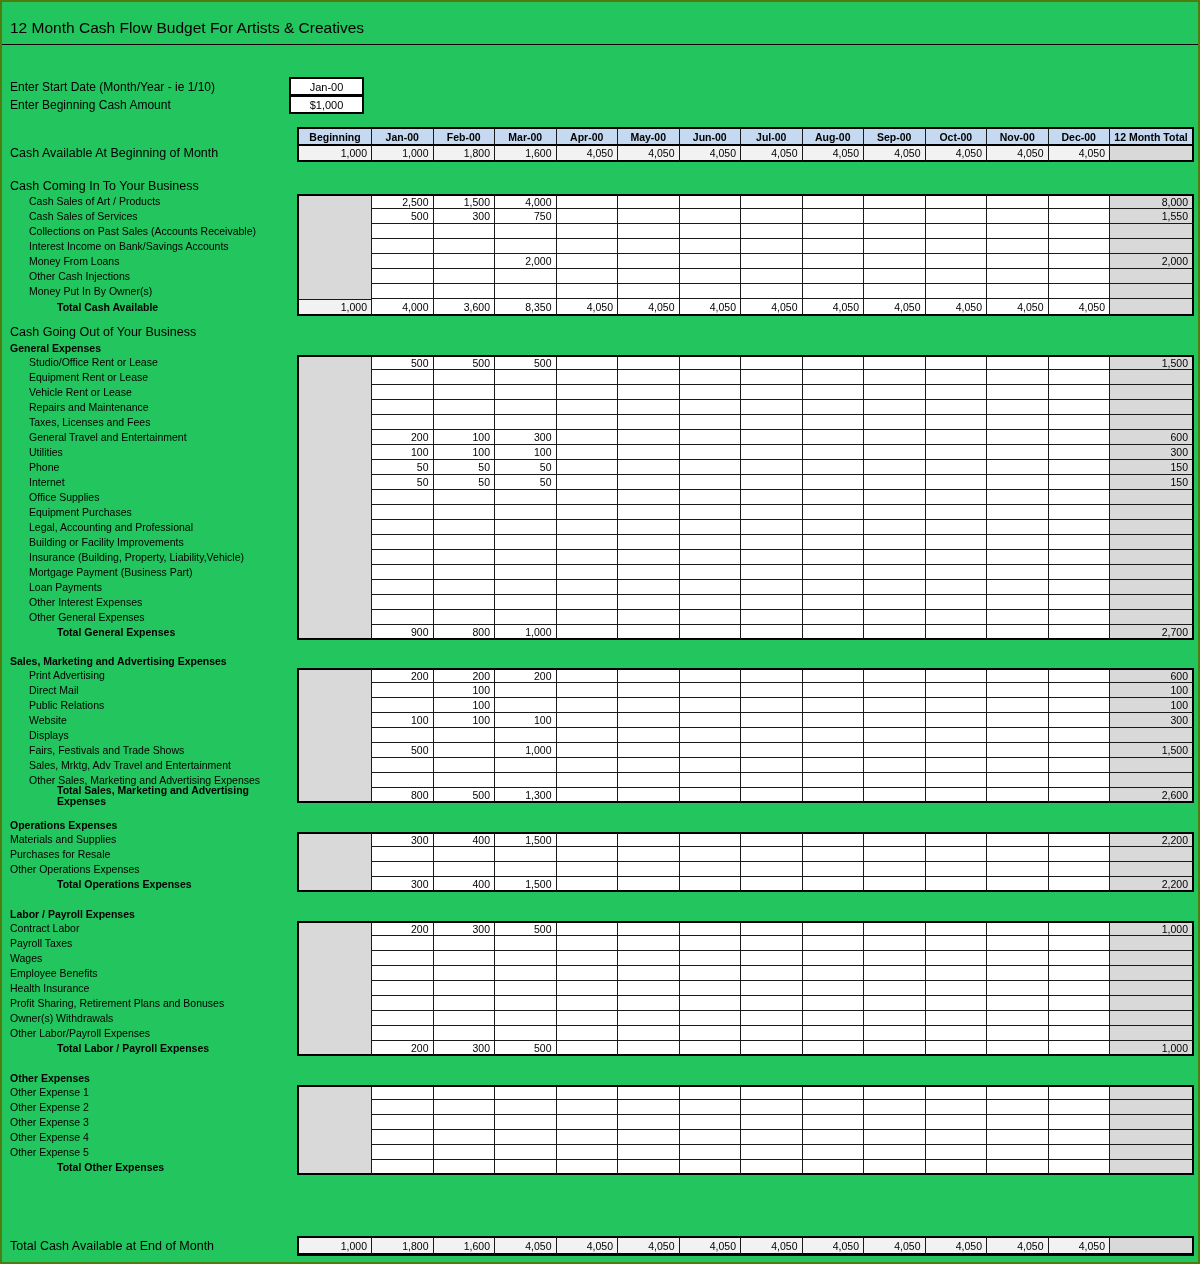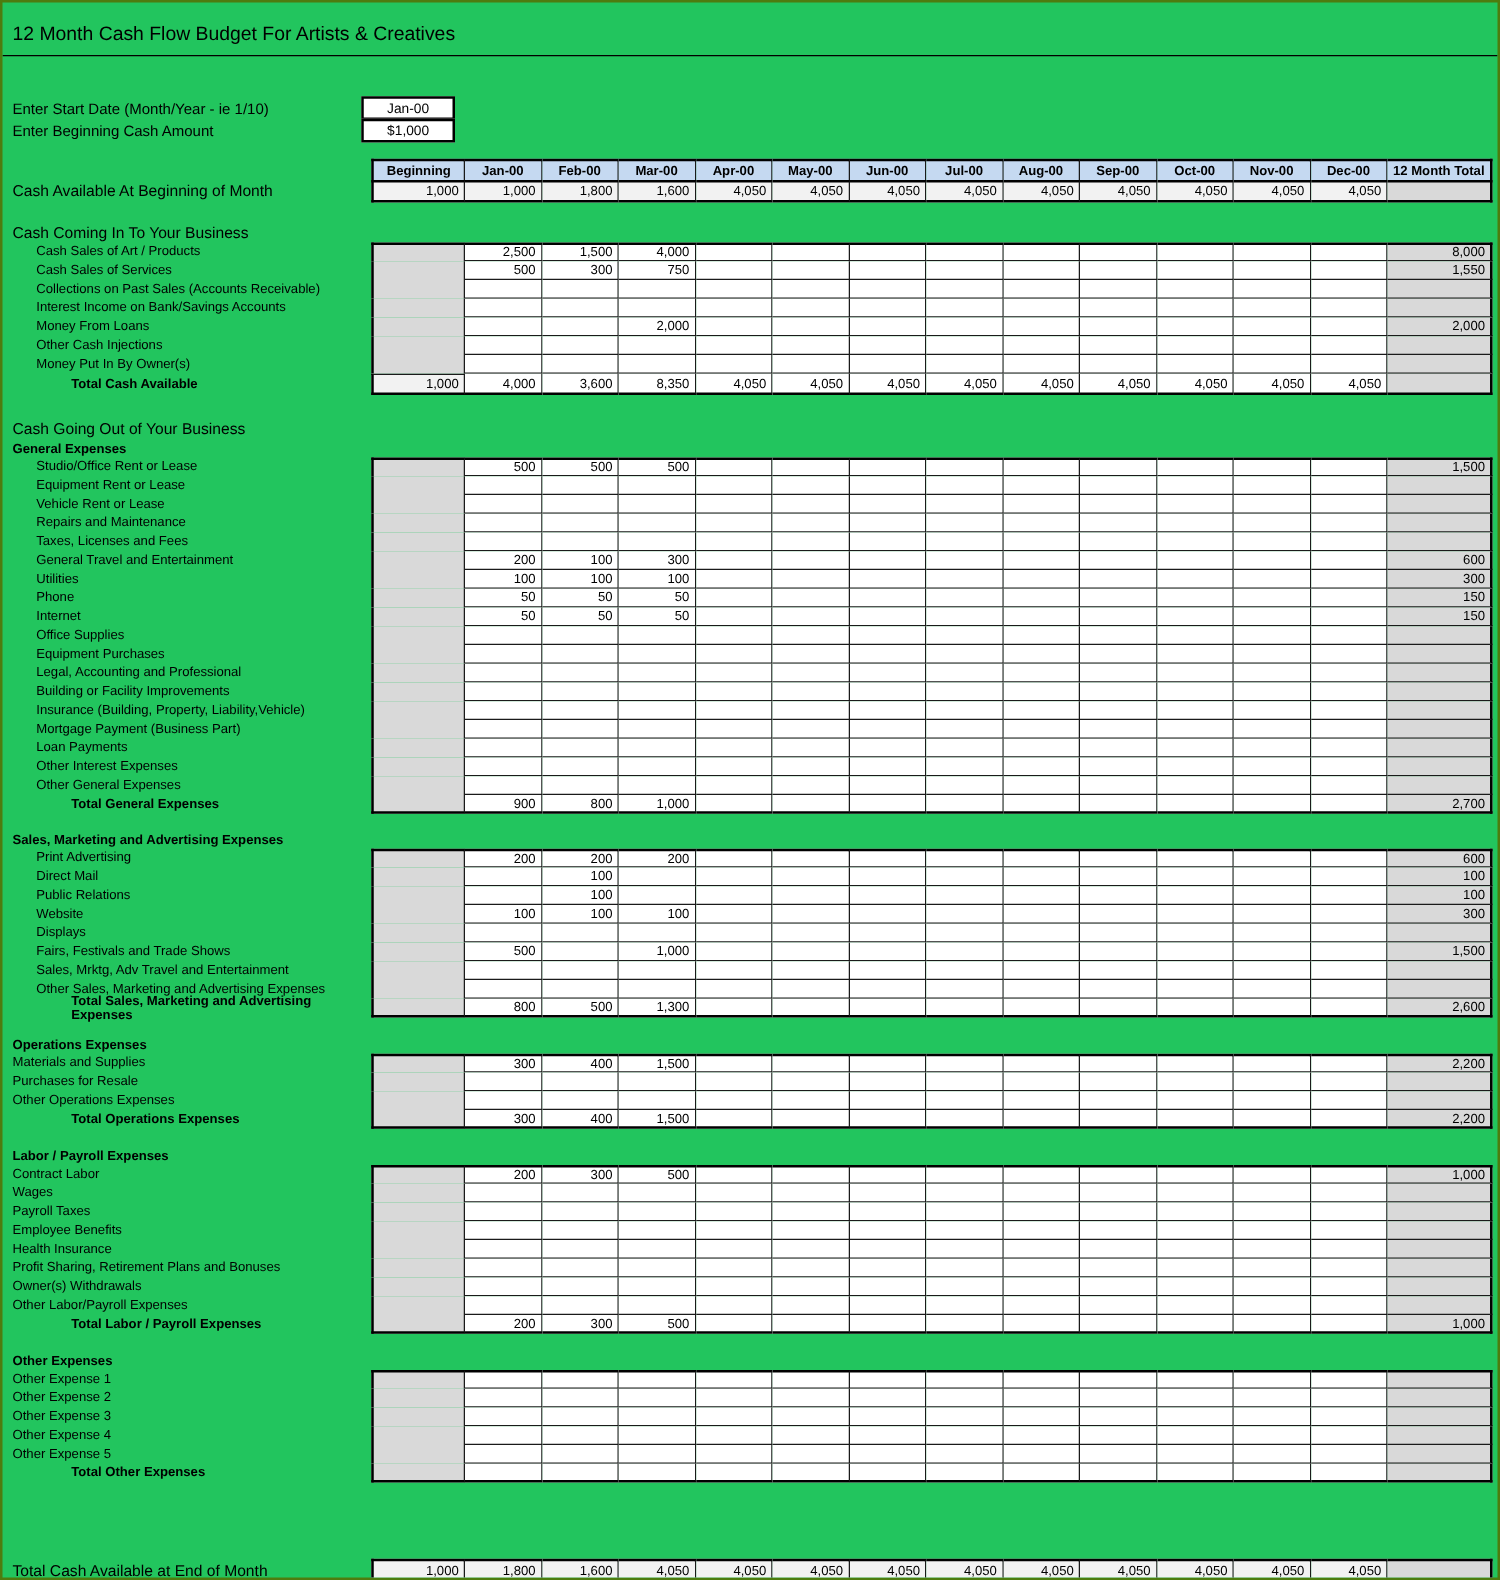--- a/index.html
+++ b/index.html
@@ -248,21 +248,21 @@
             <div class="cell c-m ">4,050</div>
             <div class="cell c-m ">4,050</div>
             <div class="cell c-m ">4,050</div>
             <div class="cell c-m ">4,050</div>
             <div class="cell c-m ">4,050</div>
             <div class="cell c-m ">4,050</div>
             <div class="cell c-tot bg-gray"></div>
           </div>
         </div>
       </div>
-      <div class="shead big" style="margin-top: 18px;">Cash Going Out of Your Business</div>
+      <div class="shead big" style="margin-top: 7px;">Cash Going Out of Your Business</div>
       <div class="shead bold" style="margin-top: 0px;">General Expenses</div>
       <div class="section">
         <div class="row ">
           <div class="lab ind1">Studio/Office Rent or Lease</div>
           <div class="cells">
             <div class="cell c-beg bg-gray merged"></div>
             <div class="cell c-m ">500</div>
             <div class="cell c-m ">500</div>
             <div class="cell c-m ">500</div>
             <div class="cell c-m "></div>
@@ -888,40 +888,40 @@
             <div class="cell c-m "></div>
             <div class="cell c-m "></div>
             <div class="cell c-m "></div>
             <div class="cell c-m "></div>
             <div class="cell c-m "></div>
             <div class="cell c-m "></div>
             <div class="cell c-tot bg-gray">1,000</div>
           </div>
         </div>
         <div class="row ">
+          <div class="lab ind0">Payroll Taxes</div>
+          <div class="cells">
+            <div class="cell c-beg bg-gray merged"></div>
+            <div class="cell c-m "></div>
+            <div class="cell c-m "></div>
+            <div class="cell c-m "></div>
+            <div class="cell c-m "></div>
+            <div class="cell c-m "></div>
+            <div class="cell c-m "></div>
+            <div class="cell c-m "></div>
+            <div class="cell c-m "></div>
+            <div class="cell c-m "></div>
+            <div class="cell c-m "></div>
+            <div class="cell c-m "></div>
+            <div class="cell c-m "></div>
+            <div class="cell c-tot bg-gray"></div>
+          </div>
+        </div>
+        <div class="row ">
           <div class="lab ind0">Wages</div>
-          <div class="cells">
-            <div class="cell c-beg bg-gray merged"></div>
-            <div class="cell c-m "></div>
-            <div class="cell c-m "></div>
-            <div class="cell c-m "></div>
-            <div class="cell c-m "></div>
-            <div class="cell c-m "></div>
-            <div class="cell c-m "></div>
-            <div class="cell c-m "></div>
-            <div class="cell c-m "></div>
-            <div class="cell c-m "></div>
-            <div class="cell c-m "></div>
-            <div class="cell c-m "></div>
-            <div class="cell c-m "></div>
-            <div class="cell c-tot bg-gray"></div>
-          </div>
-        </div>
-        <div class="row ">
-          <div class="lab ind0">Payroll Taxes</div>
           <div class="cells">
             <div class="cell c-beg bg-gray merged"></div>
             <div class="cell c-m "></div>
             <div class="cell c-m "></div>
             <div class="cell c-m "></div>
             <div class="cell c-m "></div>
             <div class="cell c-m "></div>
             <div class="cell c-m "></div>
             <div class="cell c-m "></div>
             <div class="cell c-m "></div>

